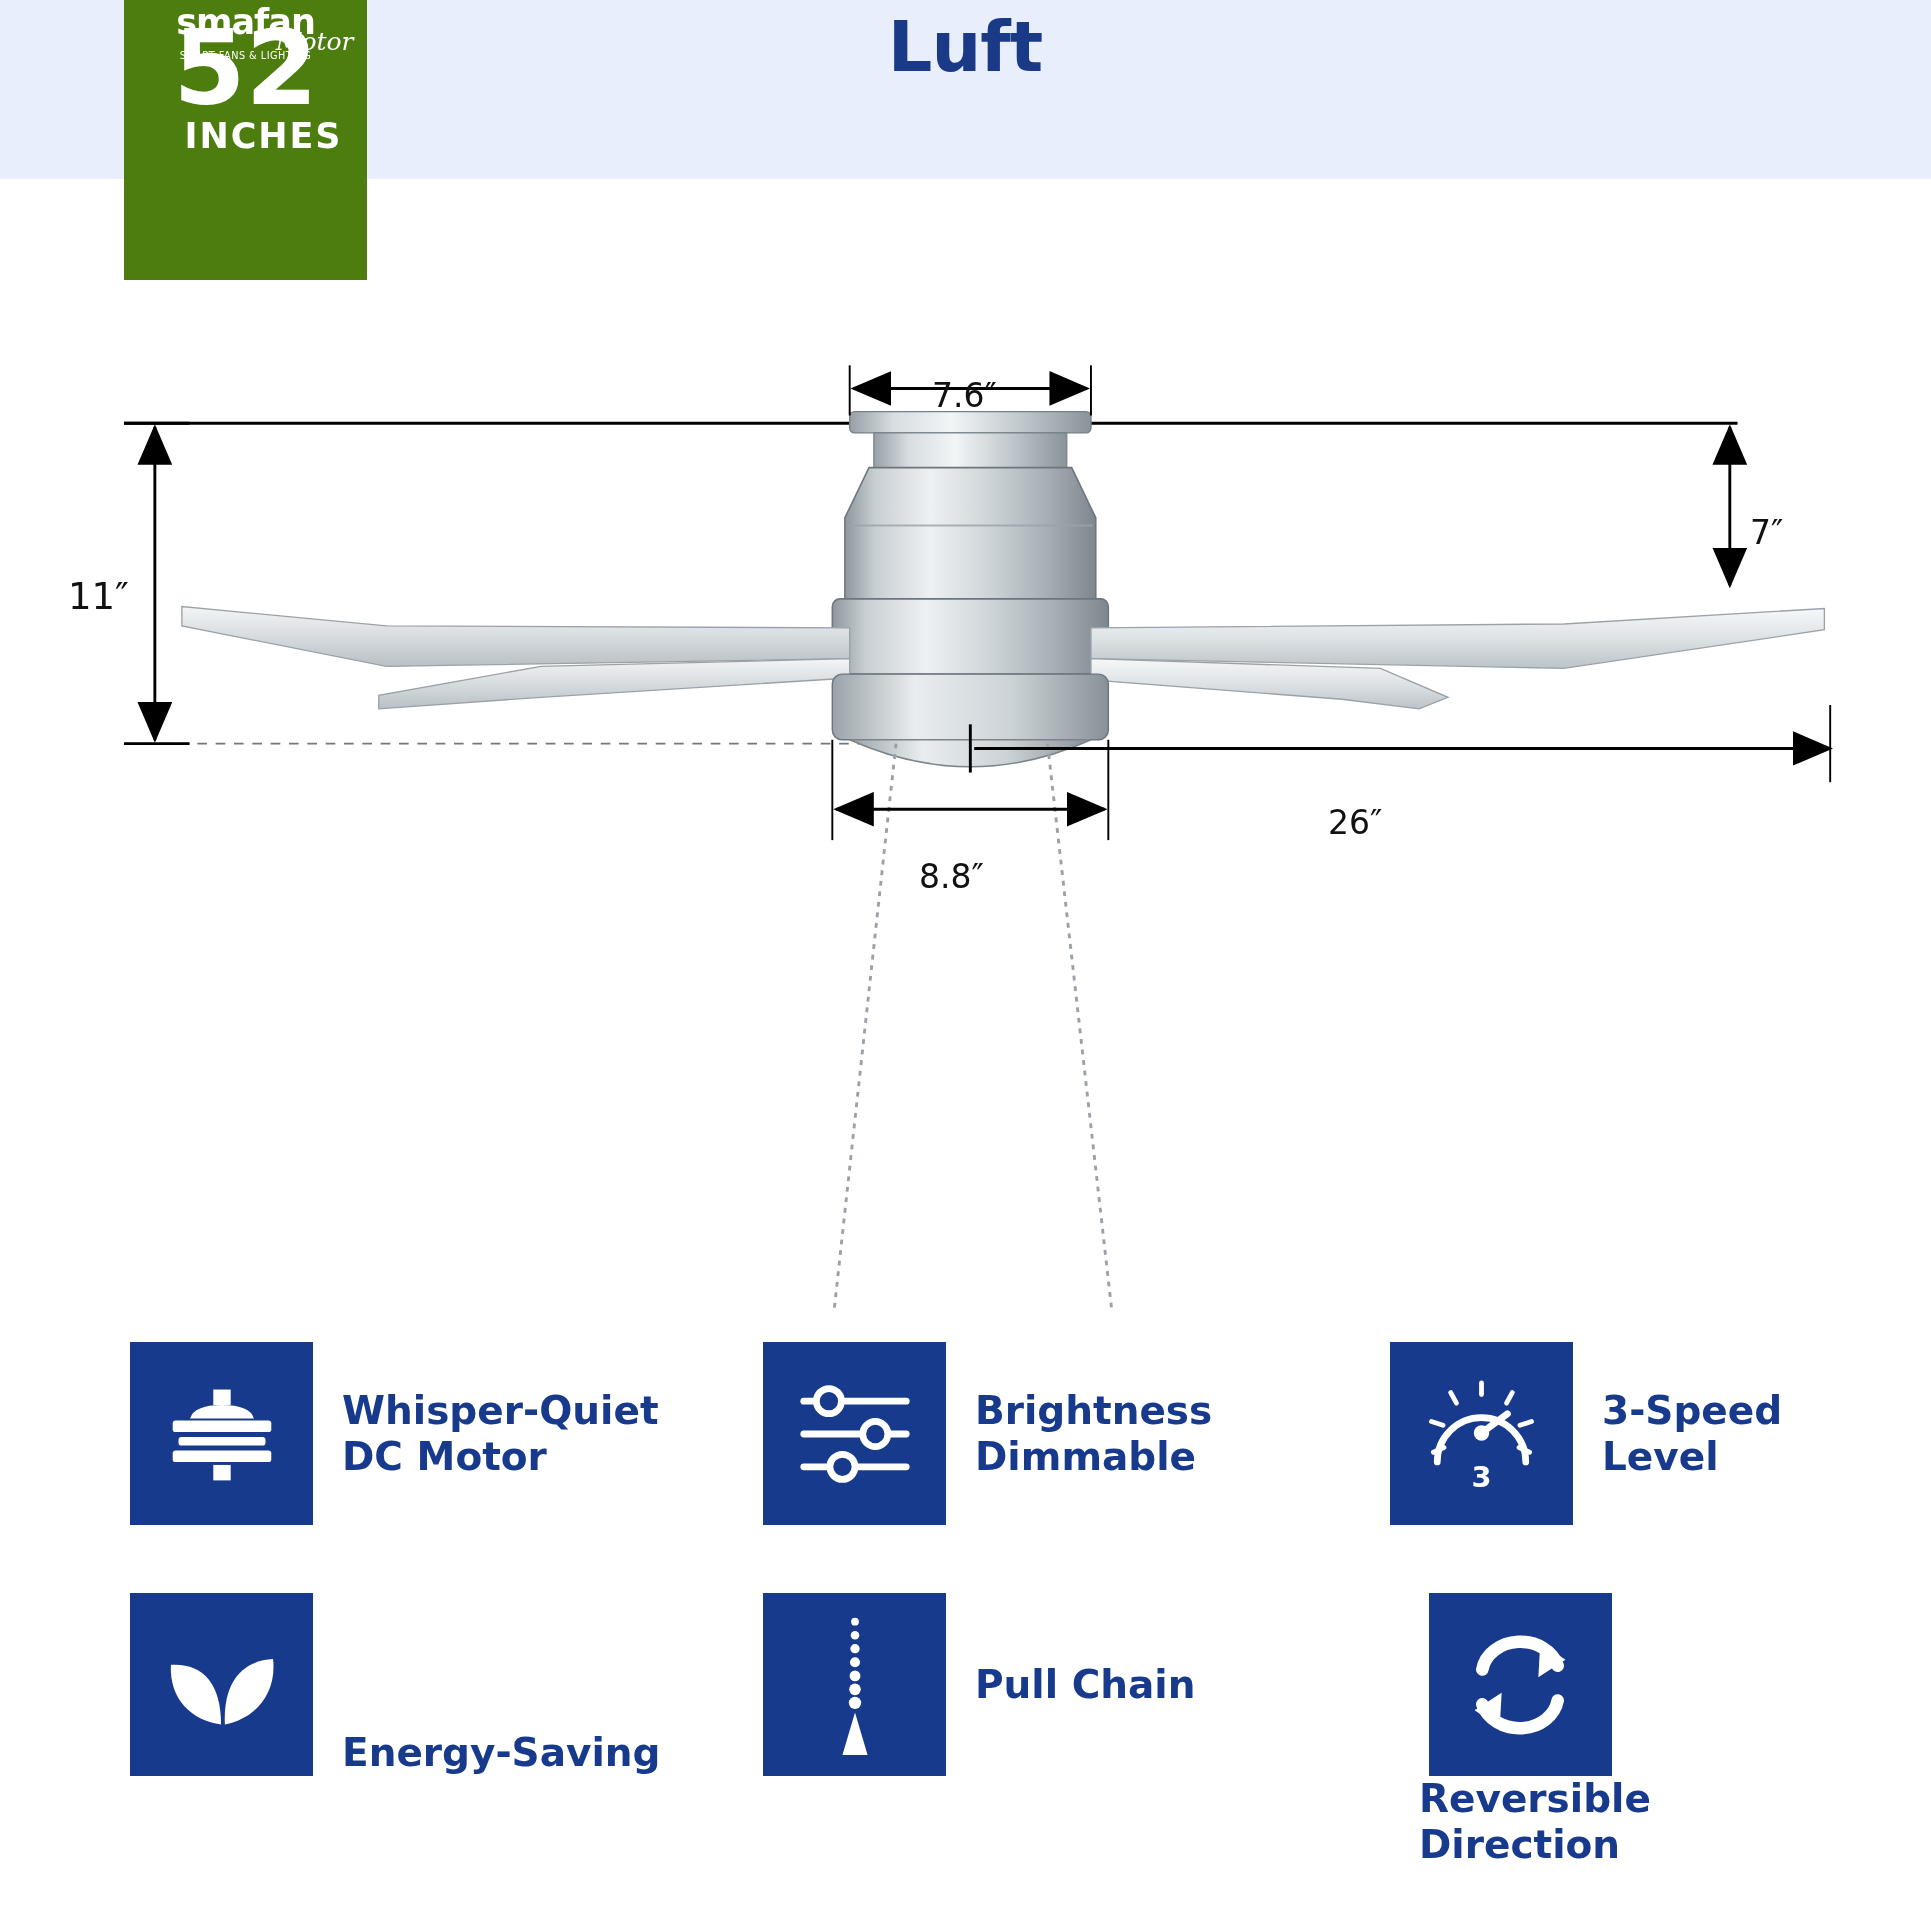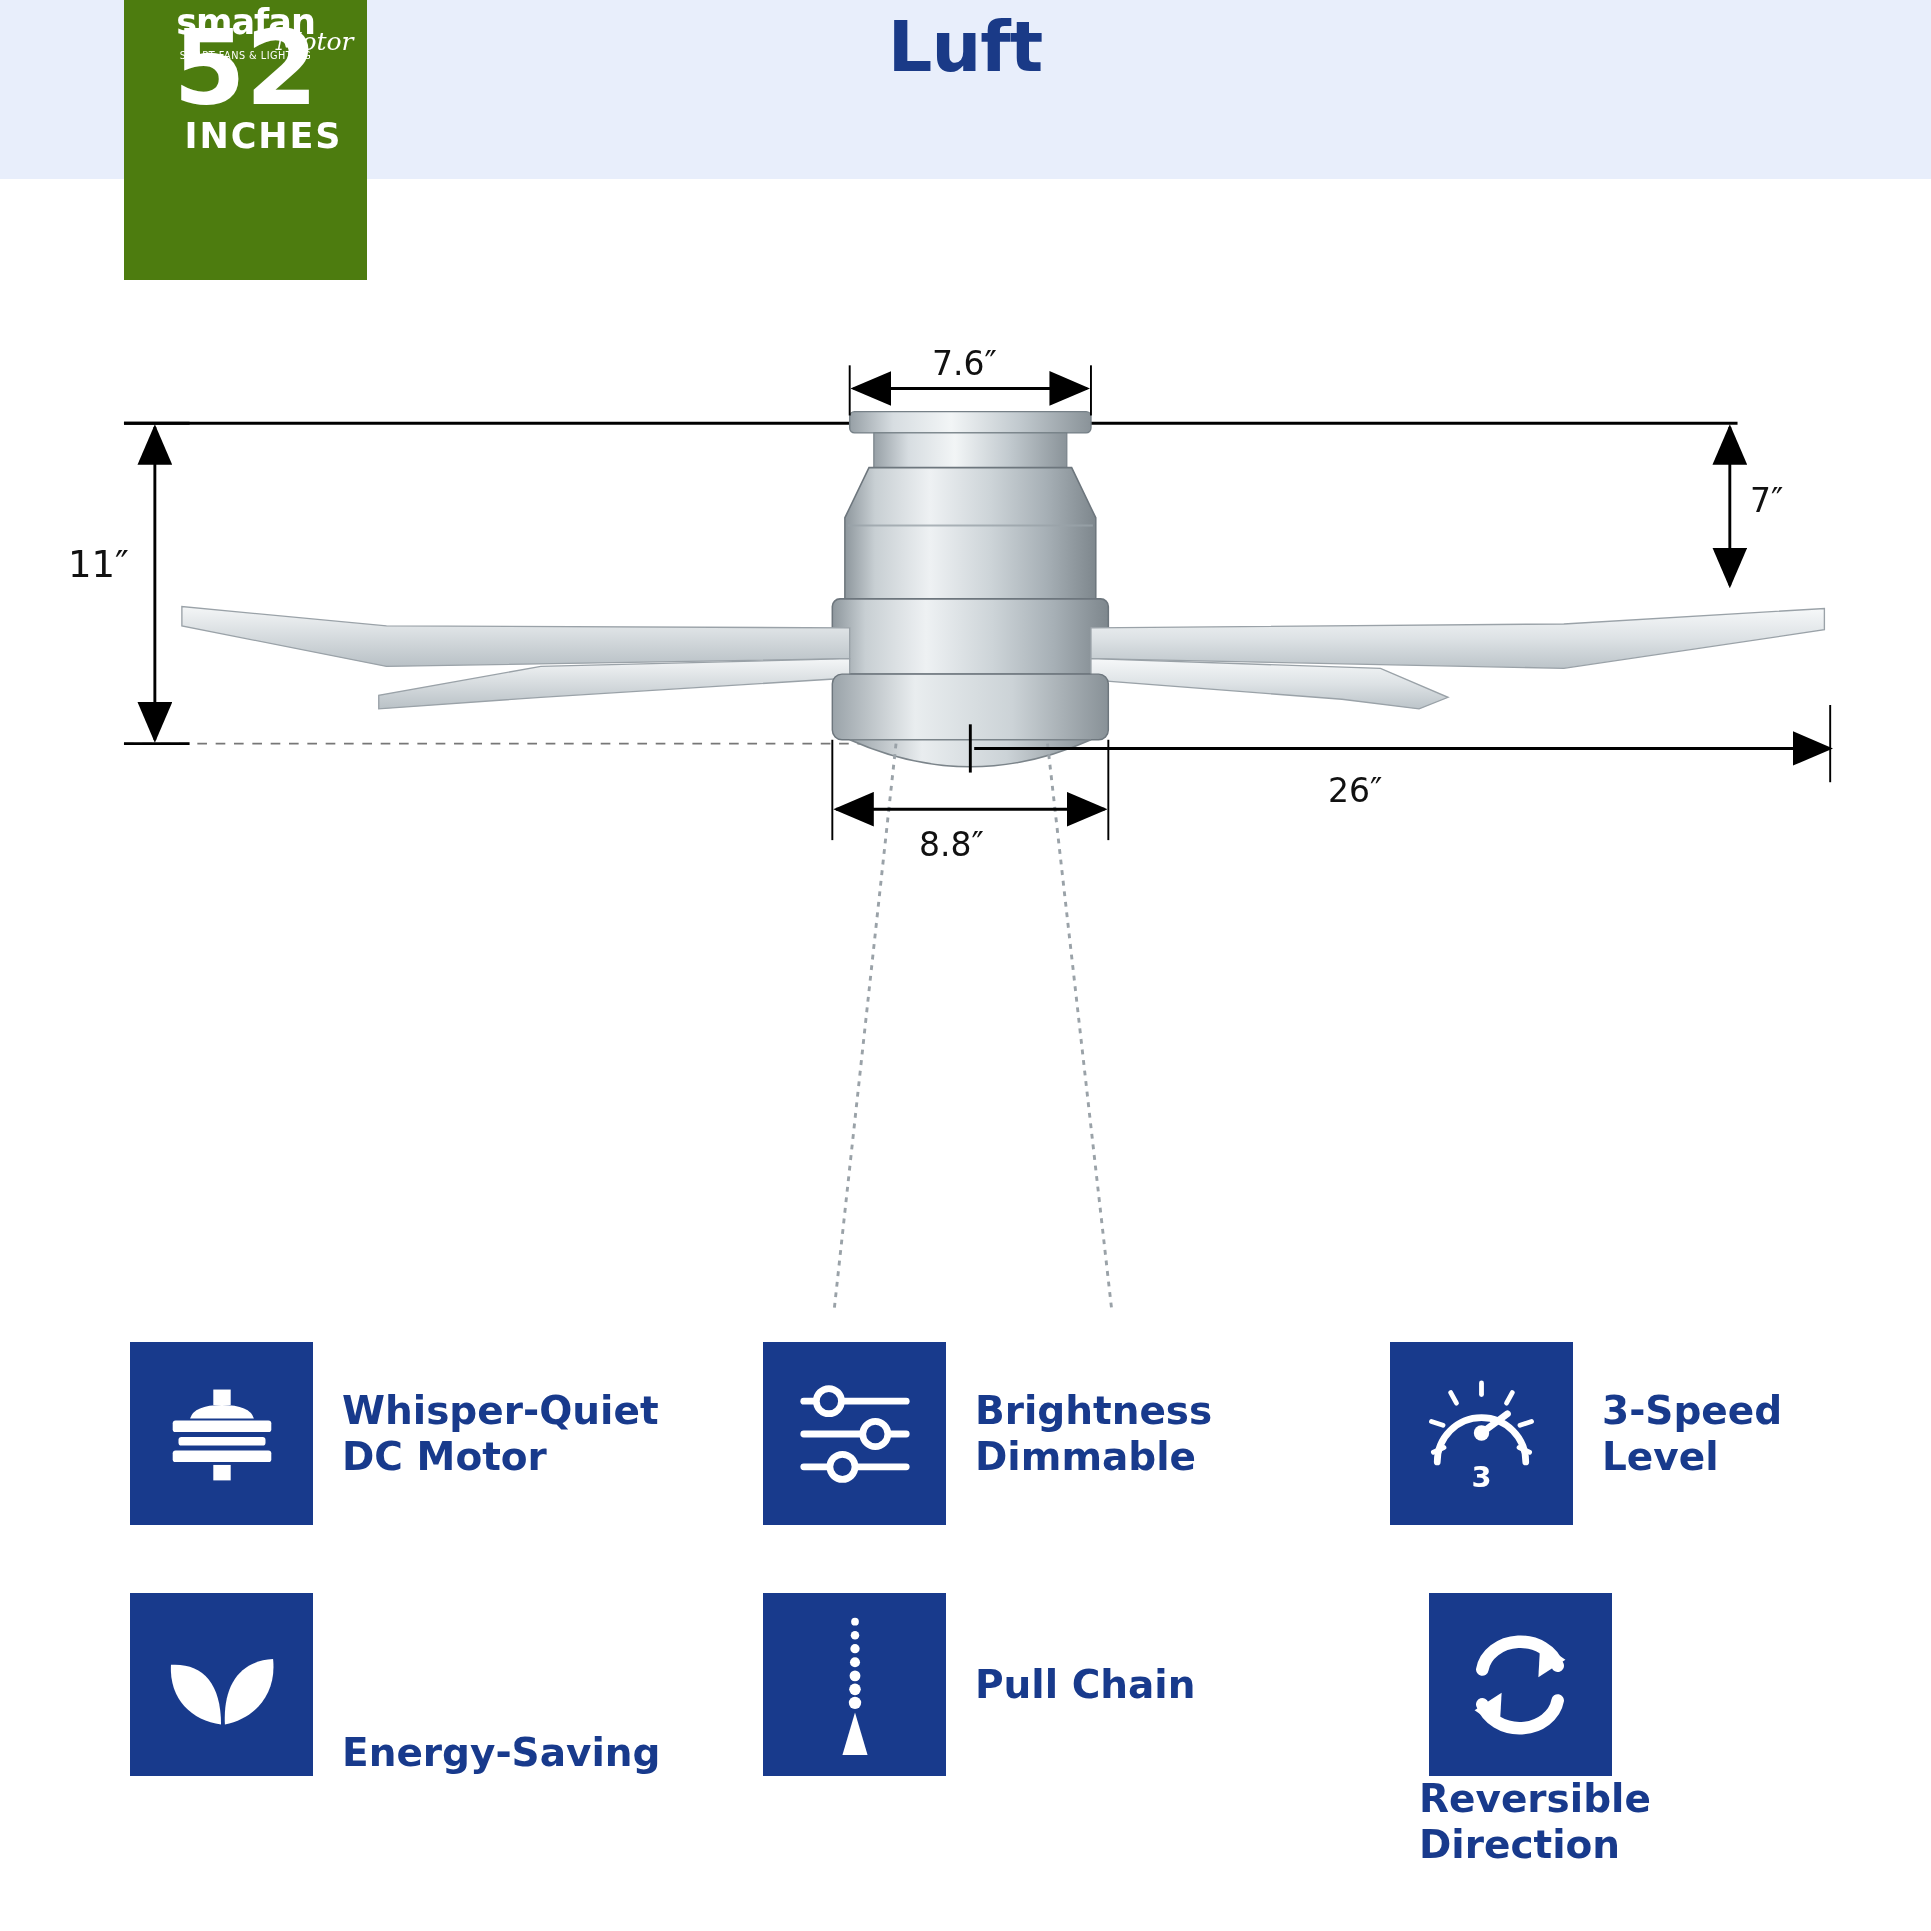--- a/index.html
+++ b/index.html
@@ -53,20 +53,21 @@
 
   
   .diagram {
     position:absolute; left:0; top:319px; width:1931px; height:994px;
   }
   .dim-label {
     position:absolute;
     font-size:33px; color:#111111; font-weight:500;
     font-family:"DejaVu Sans", sans-serif;
     white-space:nowrap;
+    margin-top:32px;
   }
   .dim-label.big { font-size:37px; }
 
   
   .features {
     position:absolute; left:0; top:1342px; width:1931px; height:579px;padding-left:24px;
   }
   .feature {
     position:absolute; display:flex; align-items:center;
   }

